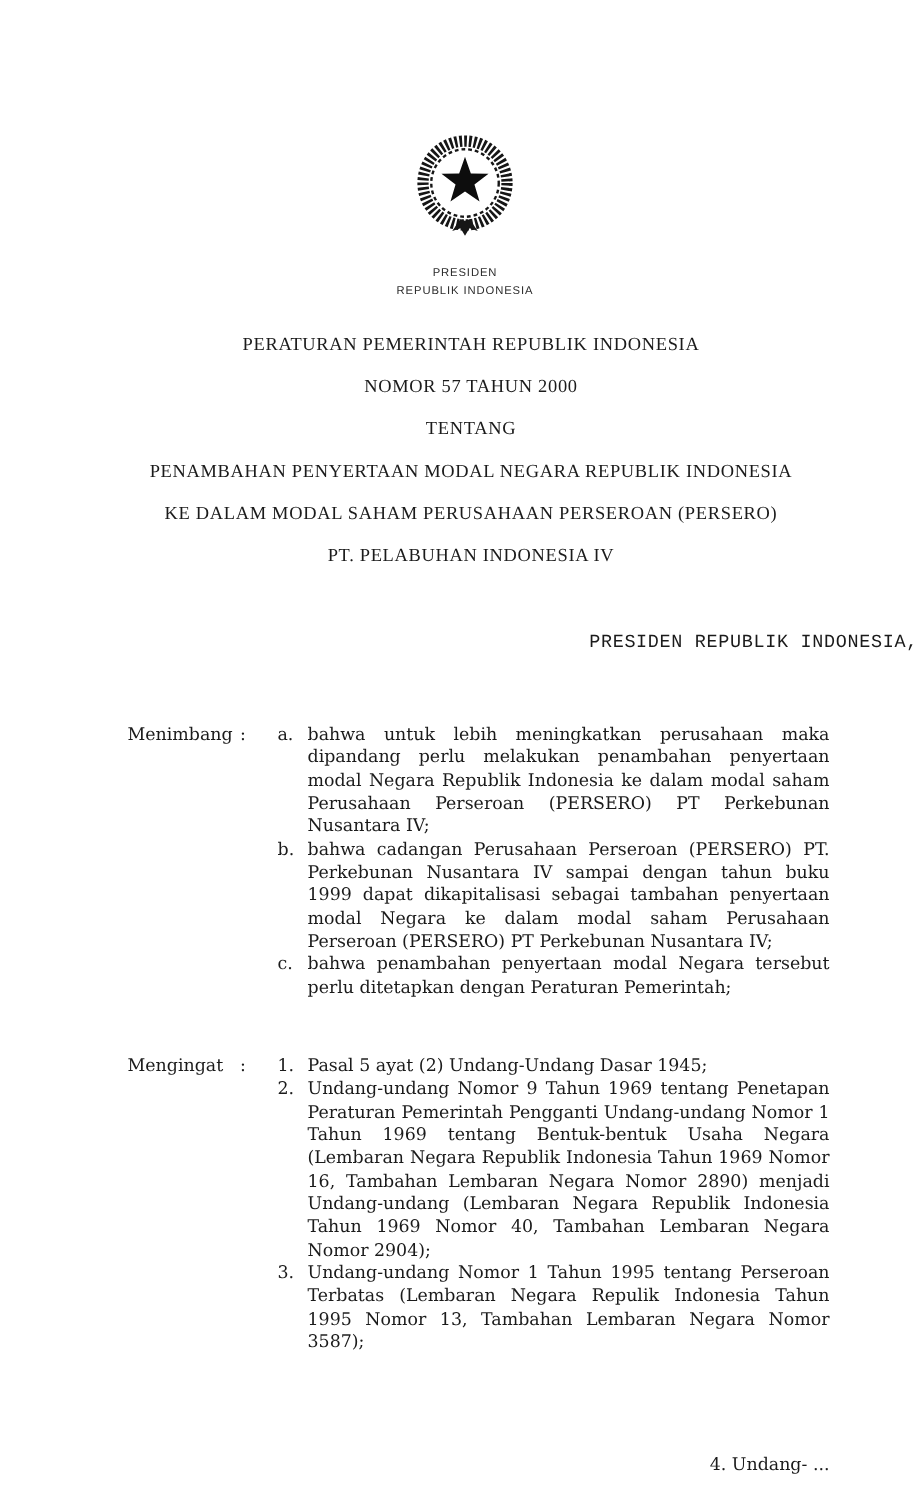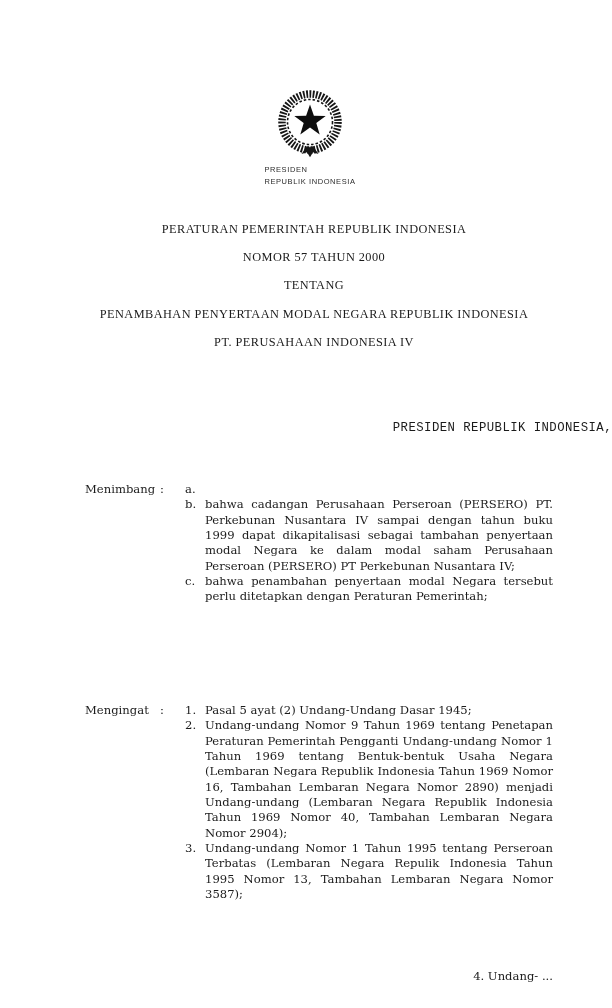--- a/index.html
+++ b/index.html
@@ -19,22 +19,22 @@
     top: 86px;
     left: 0;
     right: 0;
     display: flex;
     flex-direction: column;
     align-items: center;
     transform: translateX(4px);
   }
   .emblem-block svg { width: 74px; height: 78px; display: block; }
   .emblem-caption {
-    margin-top: 0;
-    text-align: left;
+    margin-top: 12px;
+    text-align: center;
     font-family: "Liberation Sans", sans-serif;
     font-size: 7.5px;
     letter-spacing: 0.6px;
     line-height: 12px;
     color: #2c2c2c;
   }
 
   
   .title-block {
     position: absolute;
@@ -109,29 +109,31 @@
       <div>PRESIDEN</div>
       <div>REPUBLIK INDONESIA</div>
     </div>
   </div>
 
   <div class="title-block">
     <div class="title-line">PERATURAN PEMERINTAH REPUBLIK INDONESIA</div>
     <div class="title-line">NOMOR 57 TAHUN 2000</div>
     <div class="title-line">TENTANG</div>
     <div class="title-line">PENAMBAHAN PENYERTAAN MODAL NEGARA REPUBLIK INDONESIA</div>
-    <div class="title-line">PT. PERUSAHAAN INDONESIA IV</div>
+    <div class="title-line">KE DALAM MODAL SAHAM PERUSAHAAN PERSEROAN (PERSERO)</div>
+    <div class="title-line">PT. PELABUHAN INDONESIA IV</div>
   </div>
 
   <div class="salutation">PRESIDEN REPUBLIK INDONESIA,</div>
 
   <section class="clause" id="section-menimbang">
     <div class="lbl">Menimbang</div>
     <div class="sep">:</div>
     <div class="mk">a.</div>
+    <div class="tx">bahwa untuk lebih meningkatkan perusahaan maka dipandang perlu melakukan penambahan penyertaan modal Negara Republik Indonesia ke dalam modal saham Perusahaan Perseroan (PERSERO) PT Perkebunan Nusantara IV;</div>
     <div class="mk">b.</div>
     <div class="tx">bahwa cadangan Perusahaan Perseroan (PERSERO) PT. Perkebunan Nusantara IV sampai dengan tahun buku 1999 dapat dikapitalisasi sebagai tambahan penyertaan modal Negara ke dalam modal saham Perusahaan Perseroan (PERSERO) PT Perkebunan Nusantara IV;</div>
     <div class="mk">c.</div>
     <div class="tx">bahwa penambahan penyertaan modal Negara tersebut perlu ditetapkan dengan Peraturan Pemerintah;</div>
   </section>
 
   <section class="clause" id="section-mengingat">
     <div class="lbl">Mengingat</div>
     <div class="sep">:</div>
     <div class="mk">1.</div>

